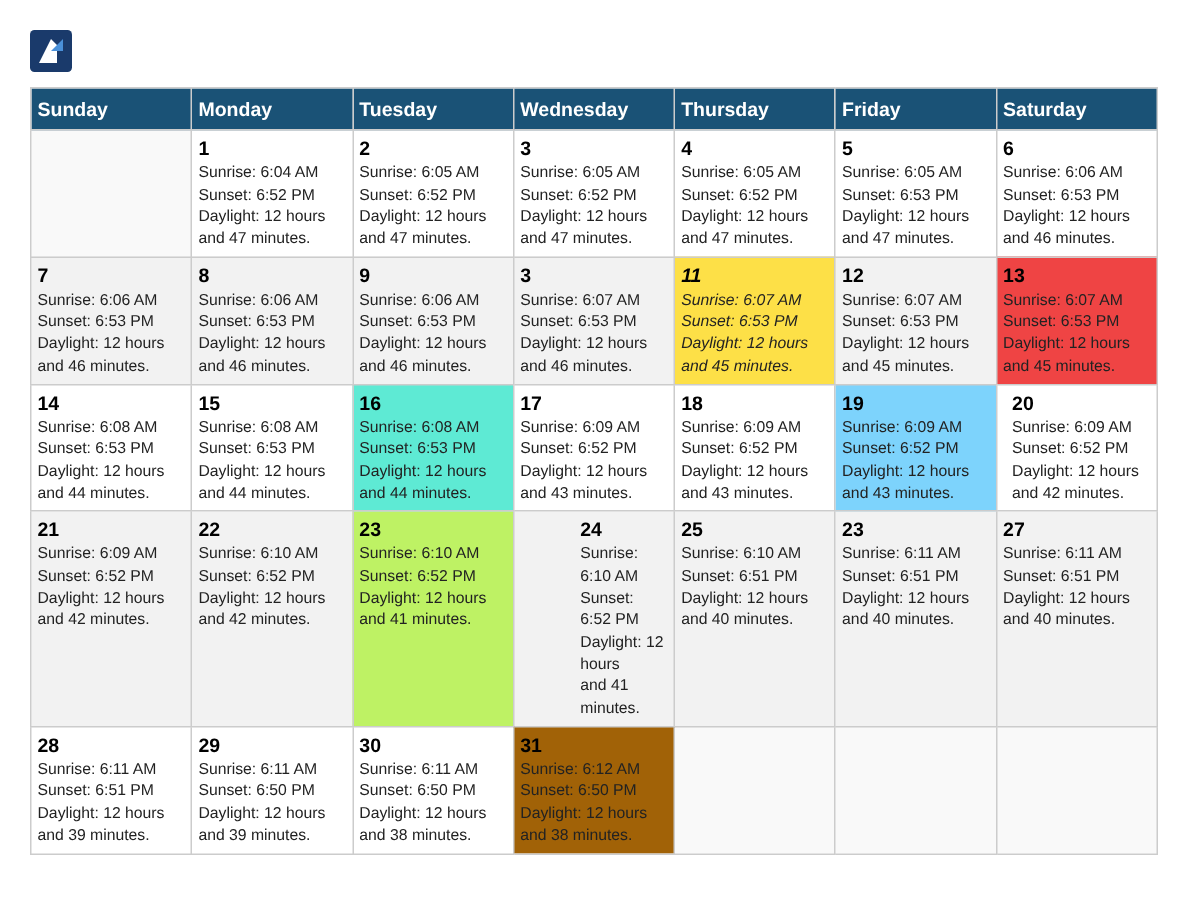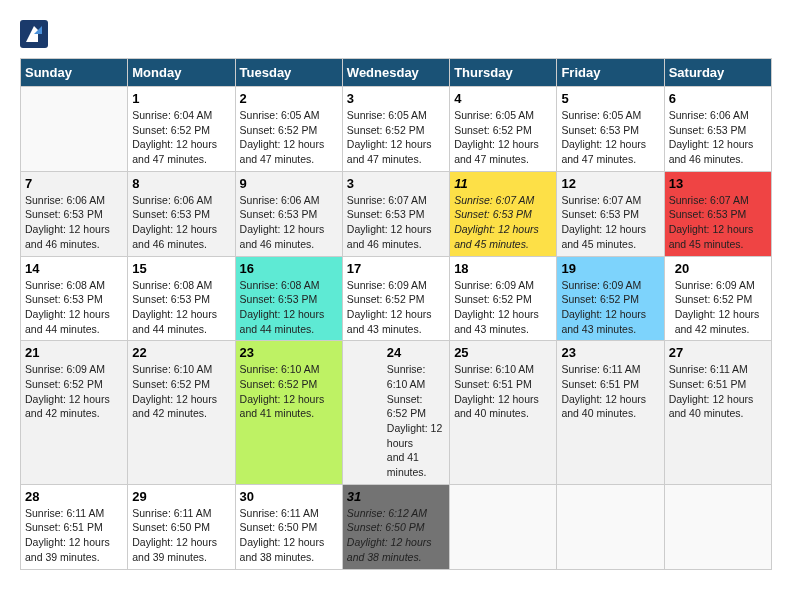--- a/index.html
+++ b/index.html
@@ -328,21 +328,21 @@
 Daylight: 12 hours
 and 39 minutes.</div>
         </td>
         <td style="background-color: rgb(255, 255, 255);">
           <div class="day-number">30</div>
           <div class="day-info" style="white-space: pre-line;">Sunrise: 6:11 AM
 Sunset: 6:50 PM
 Daylight: 12 hours
 and 38 minutes.</div>
         </td>
-        <td style="background-color: #737373; font-style: italic;">
+        <td style="background-color: #a16207;">
           <div class="day-number">31</div>
           <div class="day-info" style="white-space: pre-line;">Sunrise: 6:12 AM
 Sunset: 6:50 PM
 Daylight: 12 hours
 and 38 minutes.</div>
         </td>
         <td class="empty-cell" style="background-color: rgb(249, 249, 249);"></td>
         <td class="empty-cell" style="background-color: rgb(249, 249, 249);"></td>
         <td class="empty-cell" style="background-color: rgb(249, 249, 249);"></td>
       </tr>

